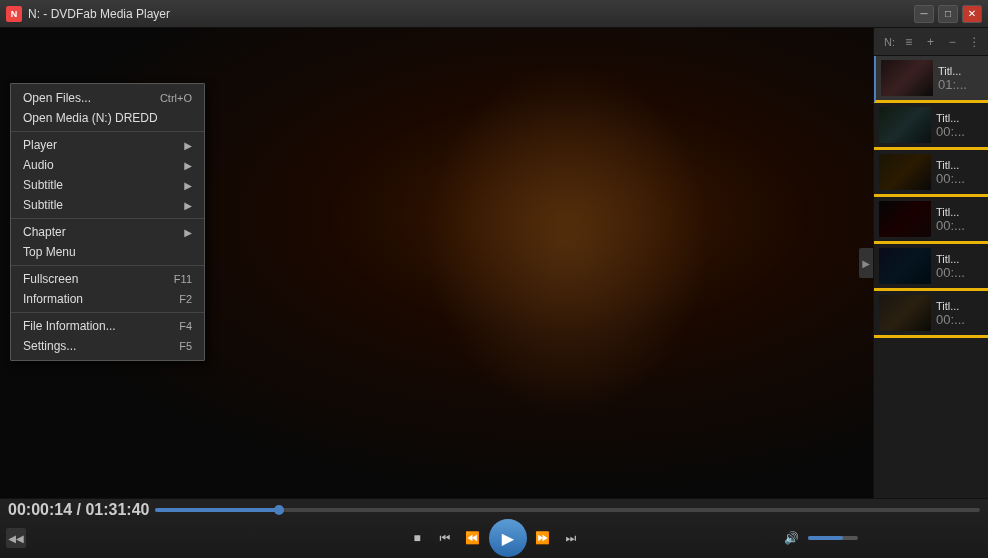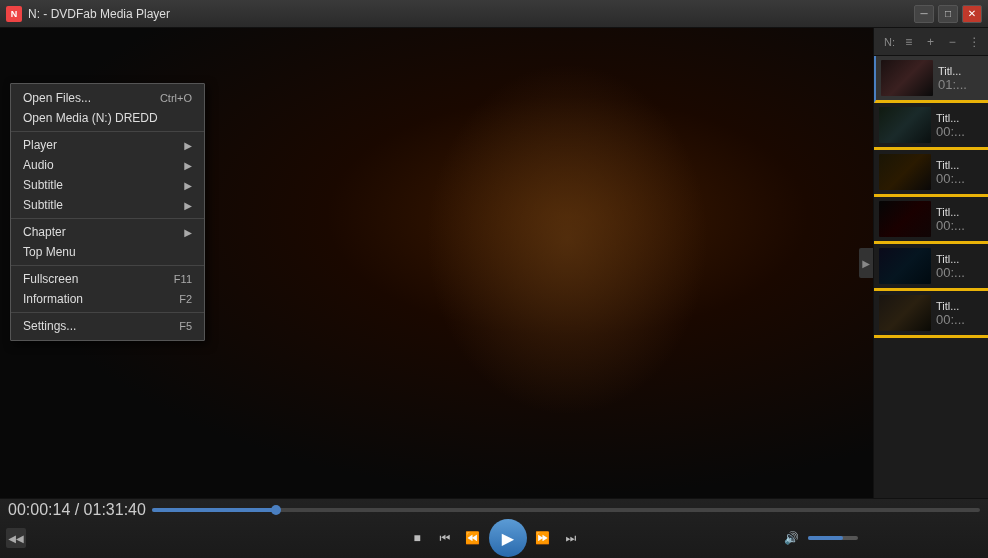--- a/index.html
+++ b/index.html
@@ -202,20 +202,21 @@
       border-top: 1px solid #111;
       display: flex;
       flex-direction: column;
     }
     #progress-bar-container {
       height: 16px;
       padding: 5px 8px 0;
       display: flex;
       align-items: center;
       gap: 6px;
+      font-weight: bold;
     }
     #progress-track {
       flex: 1;
       height: 4px;
       background: #444;
       border-radius: 2px;
       position: relative;
     }
     #progress-fill {
       height: 100%;
@@ -351,20 +352,24 @@
       <div class="menu-separator"></div>
       <div class="menu-item">
         <span>Fullscreen</span>
         <span class="shortcut">F11</span>
       </div>
       <div class="menu-item">
         <span>Information</span>
         <span class="shortcut">F2</span>
       </div>
       <div class="menu-separator"></div>
+      <div class="menu-item">
+        <span>File Information...</span>
+        <span class="shortcut">F4</span>
+      </div>
       <div class="menu-item">
         <span>Settings...</span>
         <span class="shortcut">F5</span>
       </div>
     </div>
   </div>
 
   <div id="sidebar">
     <div id="sidebar-toolbar">
       <span style="font-size:11px;color:#888;margin-right:auto;padding-left:4px;">N:</span>

